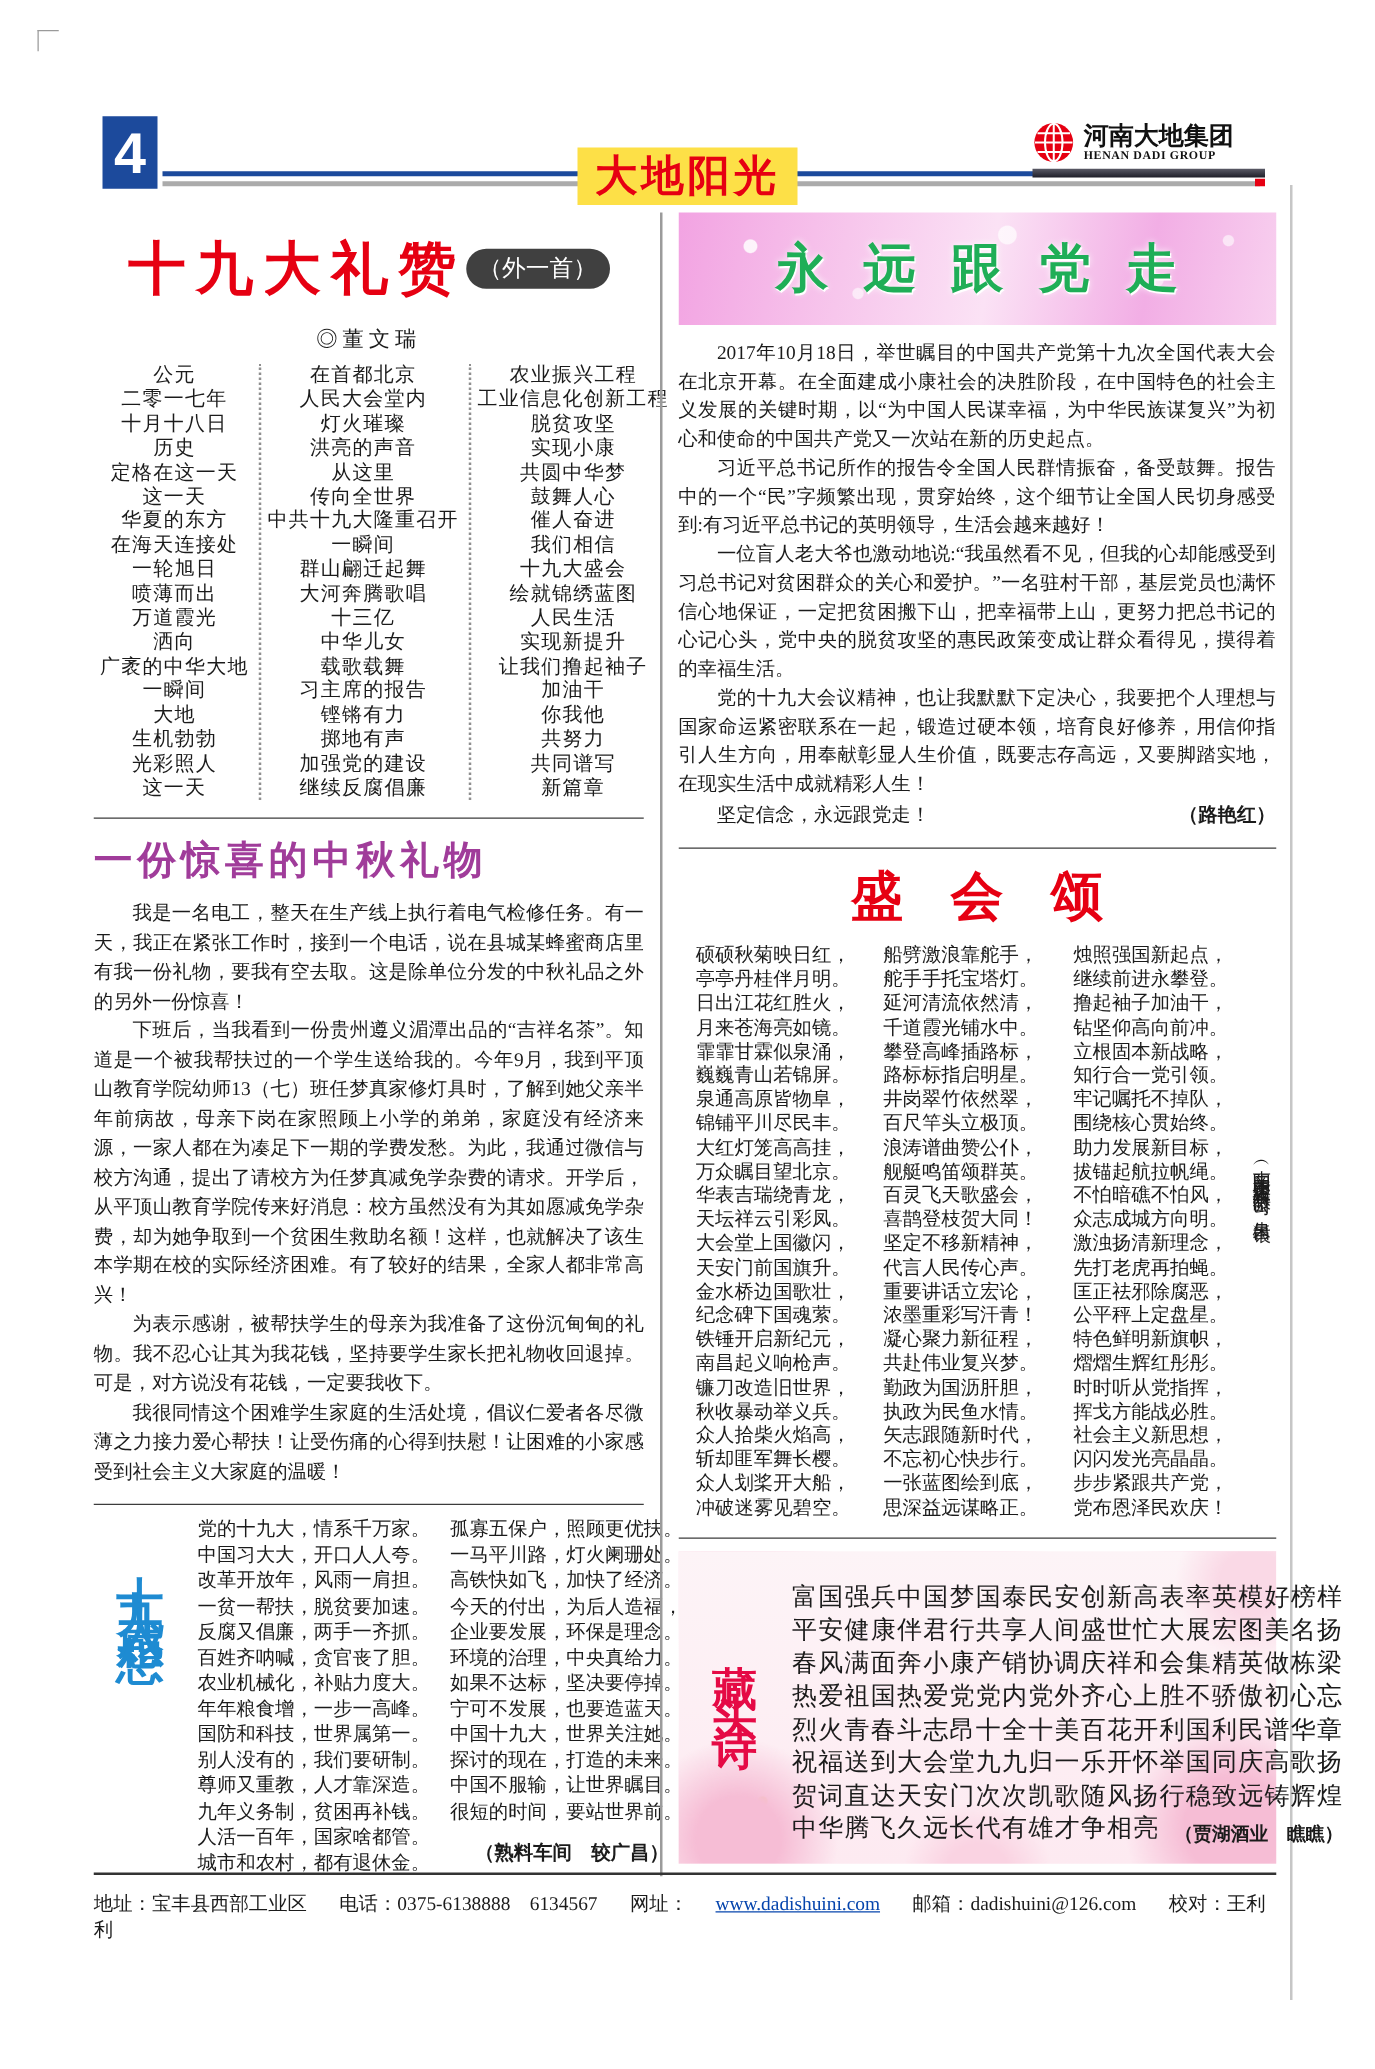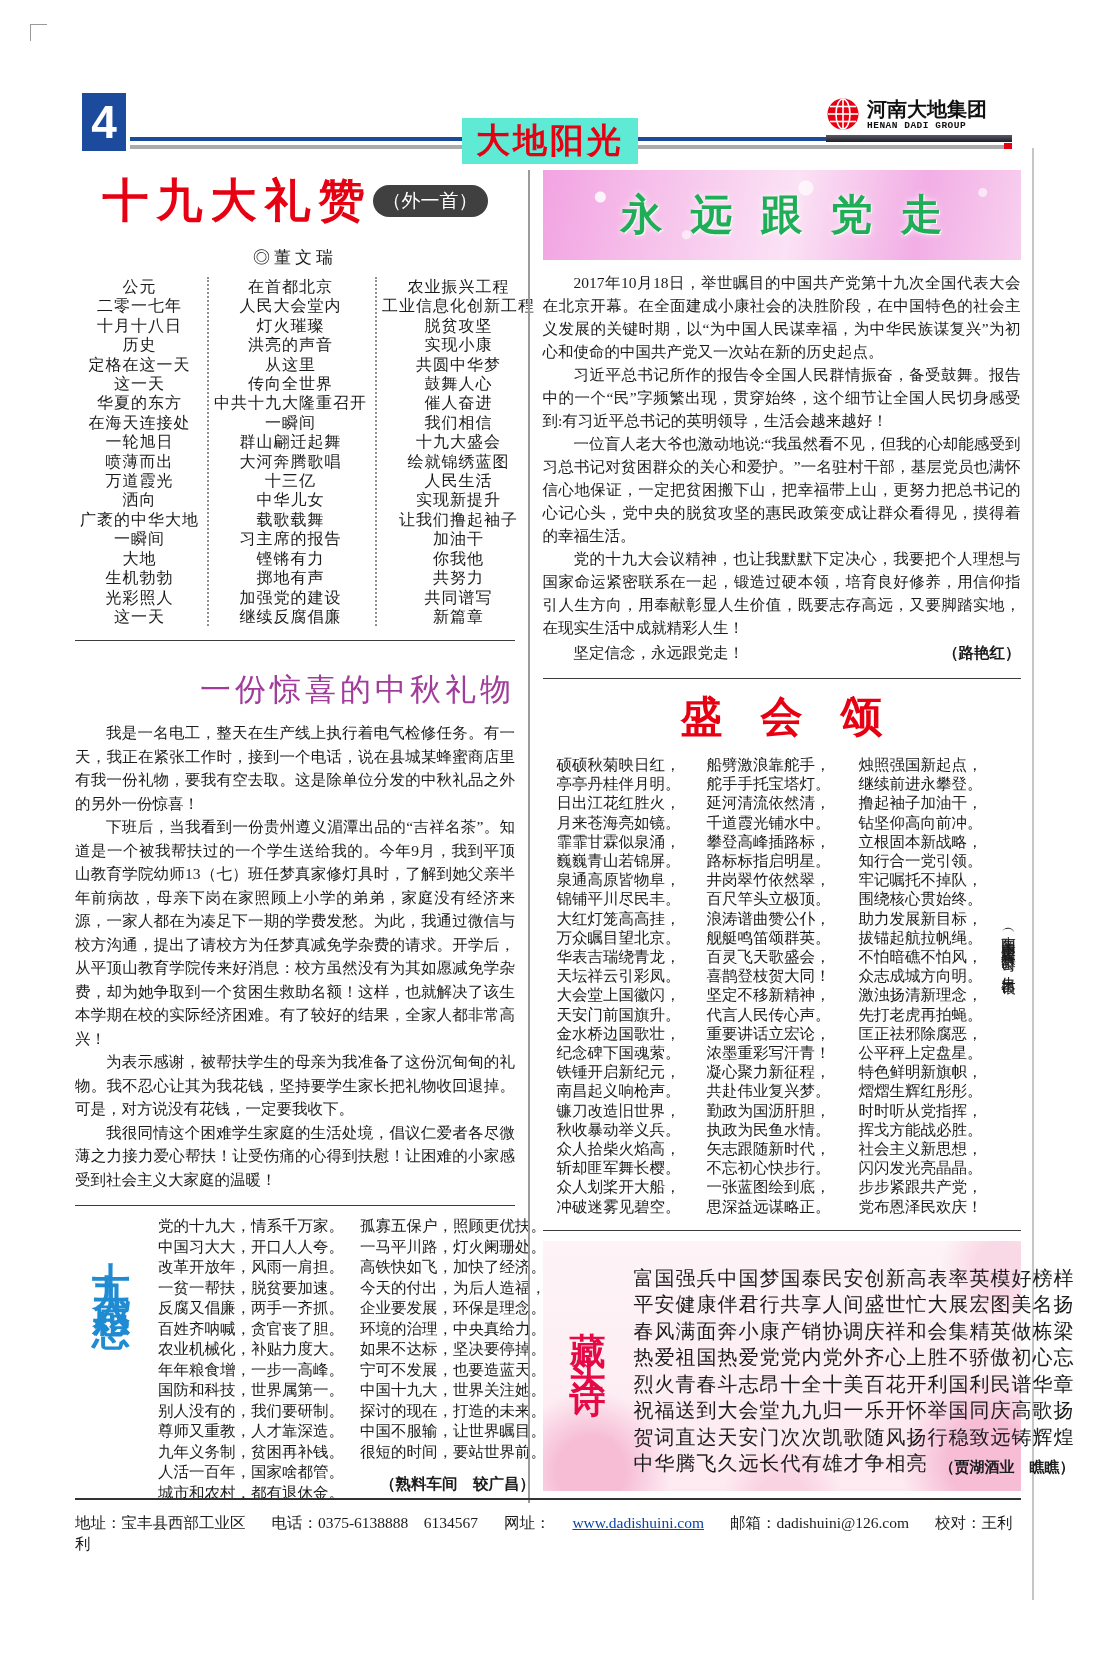--- a/index.html
+++ b/index.html
@@ -9,46 +9,46 @@
   .corner-tl{position:absolute;left:30px;top:24px;width:16px;height:16px;
              border-left:1.5px solid #9a9a9a;border-top:1.5px solid #9a9a9a;}
   .edge-right{position:absolute;left:1032px;top:148px;width:1.5px;height:1452px;background:#c6c6c6;}
   
   .pagenum{position:absolute;left:82px;top:93px;width:44px;height:58px;background:#1c4a9c;
            color:#fff;display:flex;align-items:center;justify-content:center;
            font-family:"Liberation Sans",sans-serif;font-weight:bold;font-size:46px;}
   .rule-blue{position:absolute;left:130px;top:137px;width:878px;height:4px;background:#1c4a9c;}
   .rule-gray{position:absolute;left:130px;top:145px;width:878px;height:4px;background:#ababab;}
   .masthead-title{position:absolute;left:50%;transform:translateX(-50%);top:118px;z-index:2;
-                  background:#5eead4;padding:0 14px;color:#e60012;font-family:"Liberation Sans",sans-serif;
+                  background:#fde047;padding:0 14px;color:#e60012;font-family:"Liberation Sans",sans-serif;
                   font-weight:bold;font-size:34px;letter-spacing:3px;}
   .logo{position:absolute;left:826px;top:97px;width:186px;}
   .logo-row{display:flex;align-items:center;gap:7px;}
   .logo-cn{font-family:"Liberation Sans",sans-serif;font-weight:bold;font-size:20px;color:#111;line-height:22px;}
-  .logo-en{font-family:Liberation Mono, monospace;font-weight:bold;font-size:9.5px;color:#111;letter-spacing:.5px;}
+  .logo-en{font-family:Liberation Serif, serif;font-weight:bold;font-size:9.5px;color:#111;letter-spacing:.5px;}
   .logo-bar{position:relative;margin-top:4px;height:7px;background:linear-gradient(#5a5a66,#1e1e28);}
   .logo-bar::after{content:"";position:absolute;right:0;top:8px;width:8px;height:6px;background:#e60012;}
   
   .columns{position:absolute;left:75px;top:170px;width:946px;display:flex;gap:13px;}
   .col-left{width:440px;flex:0 0 auto;}
   .vdivider{width:1.5px;background:#9b9b9b;flex:0 0 auto;}
   .col-right{width:478px;flex:0 0 auto;}
   .rule-thin{border:none;border-top:1.5px solid #3c3c3c;margin:14px 0 10px;}
   
-  .ode-head{display:flex;align-items:center;justify-content:center;gap:0;}
+  .ode-head{display:flex;align-items:center;justify-content:center;gap:0;margin-top:14px;}
   .ode-title{color:#e60012;font-weight:bold;font-size:46px;letter-spacing:8px;font-family:"Liberation Serif",serif;}
   .ode-chip{background:#404040;color:#fff;border-radius:16px;padding:3px 10px;font-size:19px;white-space:nowrap;}
   .ode-author{text-align:center;font-size:17px;margin:14px 0 8px;letter-spacing:4px;}
   .ode-grid{display:flex;margin-top:6px;text-align:center;}
   .ode-col{font-size:16px;line-height:19.4px;white-space:nowrap;padding:0 8px 0 5px;letter-spacing:1px;}
   .ode-c1{width:128px;}.ode-c2{width:158px;}.ode-c3{flex:1;}
   .ode-col + .ode-col{border-left:2px dotted #8f8f8f;}
   
-  .gift-title{text-align:right;color:#a03c9a;font-family:"Liberation Sans",sans-serif;
-              font-weight:normal;font-size:31px;letter-spacing:4px;margin:28px 0 10px;}
+  .gift-title{text-align:left;color:#a03c9a;font-family:"Liberation Sans",sans-serif;
+              font-weight:bold;font-size:31px;letter-spacing:4px;margin:12px 0 10px;}
   .para{font-size:15.5px;line-height:23.5px;text-align:justify;text-indent:2em;}
   .sig-overlap{text-align:right;font-weight:bold;font-size:15.5px;margin-top:-23.5px;}
   
   .reflections{display:flex;margin-top:8px;}
   .ref-title{writing-mode:vertical-rl;color:#1e8bd2;font-weight:bold;font-size:38px;
              letter-spacing:12px;margin:16px 6px 0 10px;font-family:"Liberation Serif",serif;}
   .ref-cols{display:flex;flex:1;}
   .ref-col{font-size:15.5px;line-height:20.5px;white-space:nowrap;padding-left:16px;}
   .ref-sig{font-weight:bold;font-size:15.5px;text-align:left;margin:12px 0 0 36px;}
   

